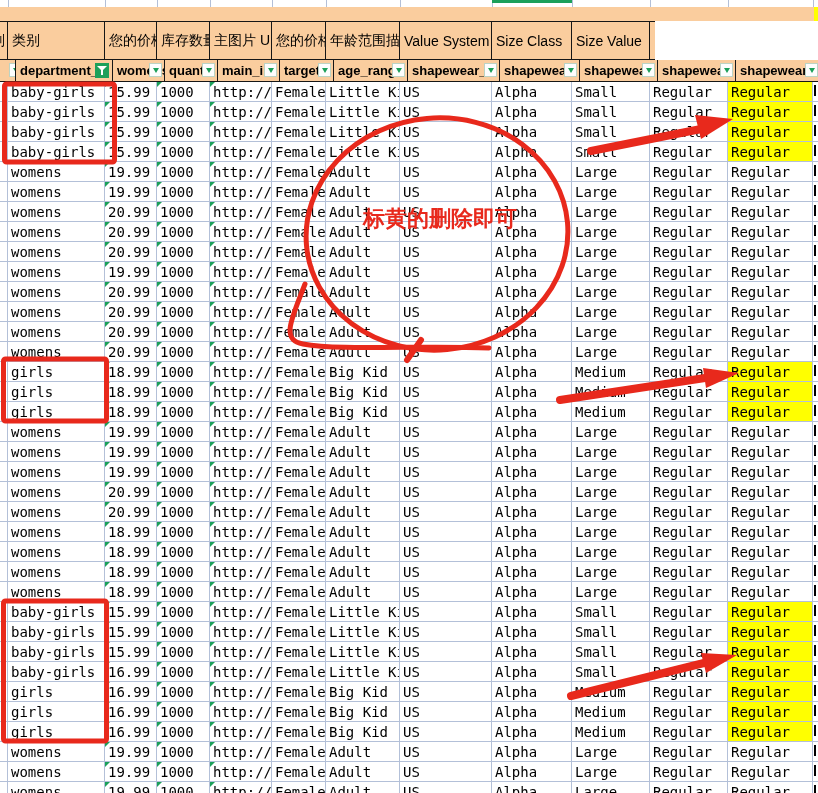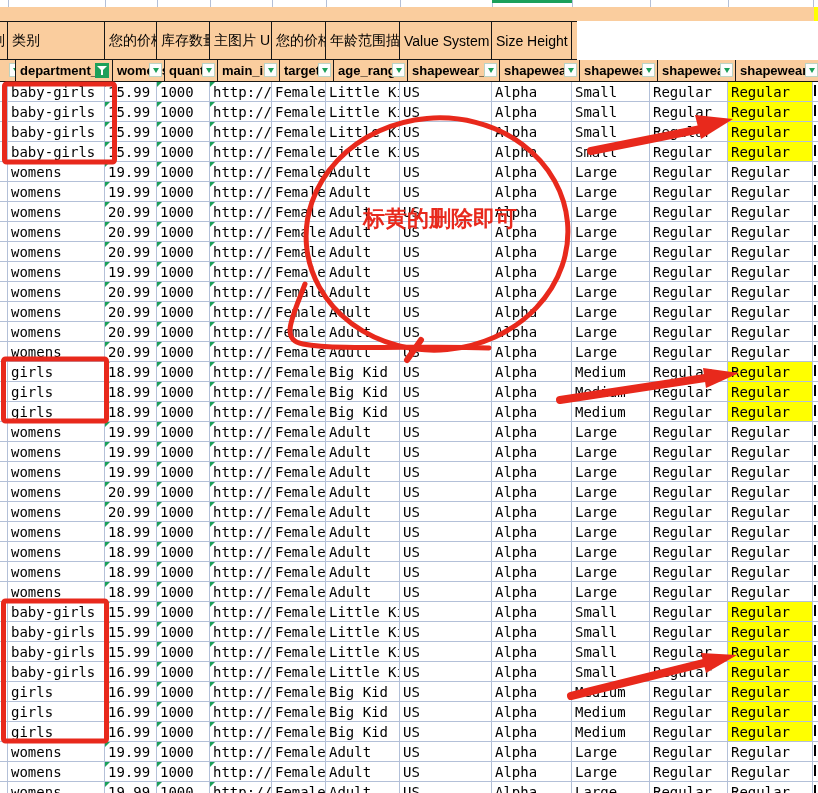--- a/index.html
+++ b/index.html
@@ -79,21 +79,22 @@
       <div class="hcell sliver-l">
         <span class="clipchar">别</span>
       </div>
       <div class="hcell" style="width: 97px;">类别</div>
       <div class="hcell" style="width: 52px;">您的价格</div>
       <div class="hcell" style="width: 53px;">库存数量</div>
       <div class="hcell" style="width: 62px;">主图片 U</div>
       <div class="hcell" style="width: 54px;">您的价格</div>
       <div class="hcell" style="width: 74px;">年龄范围描</div>
       <div class="hcell" style="width: 92px;">Value System</div>
-      <div class="hcell" style="width: 80px;">Size Height</div>
+      <div class="hcell" style="width: 80px;">Size Class</div>
+      <div class="hcell" style="width: 78px;">Size Value</div>
       <div class="hcell sliver-r"></div>
     </div>
   <div class="hrow" id="filterRow">
       <div class="hcell sliver-l">
         <div class="dd dd-clip"></div>
       </div>
       <div class="hcell" style="width: 97px;">
         <span>department_</span>
         <div class="funnel"></div>
       </div>

